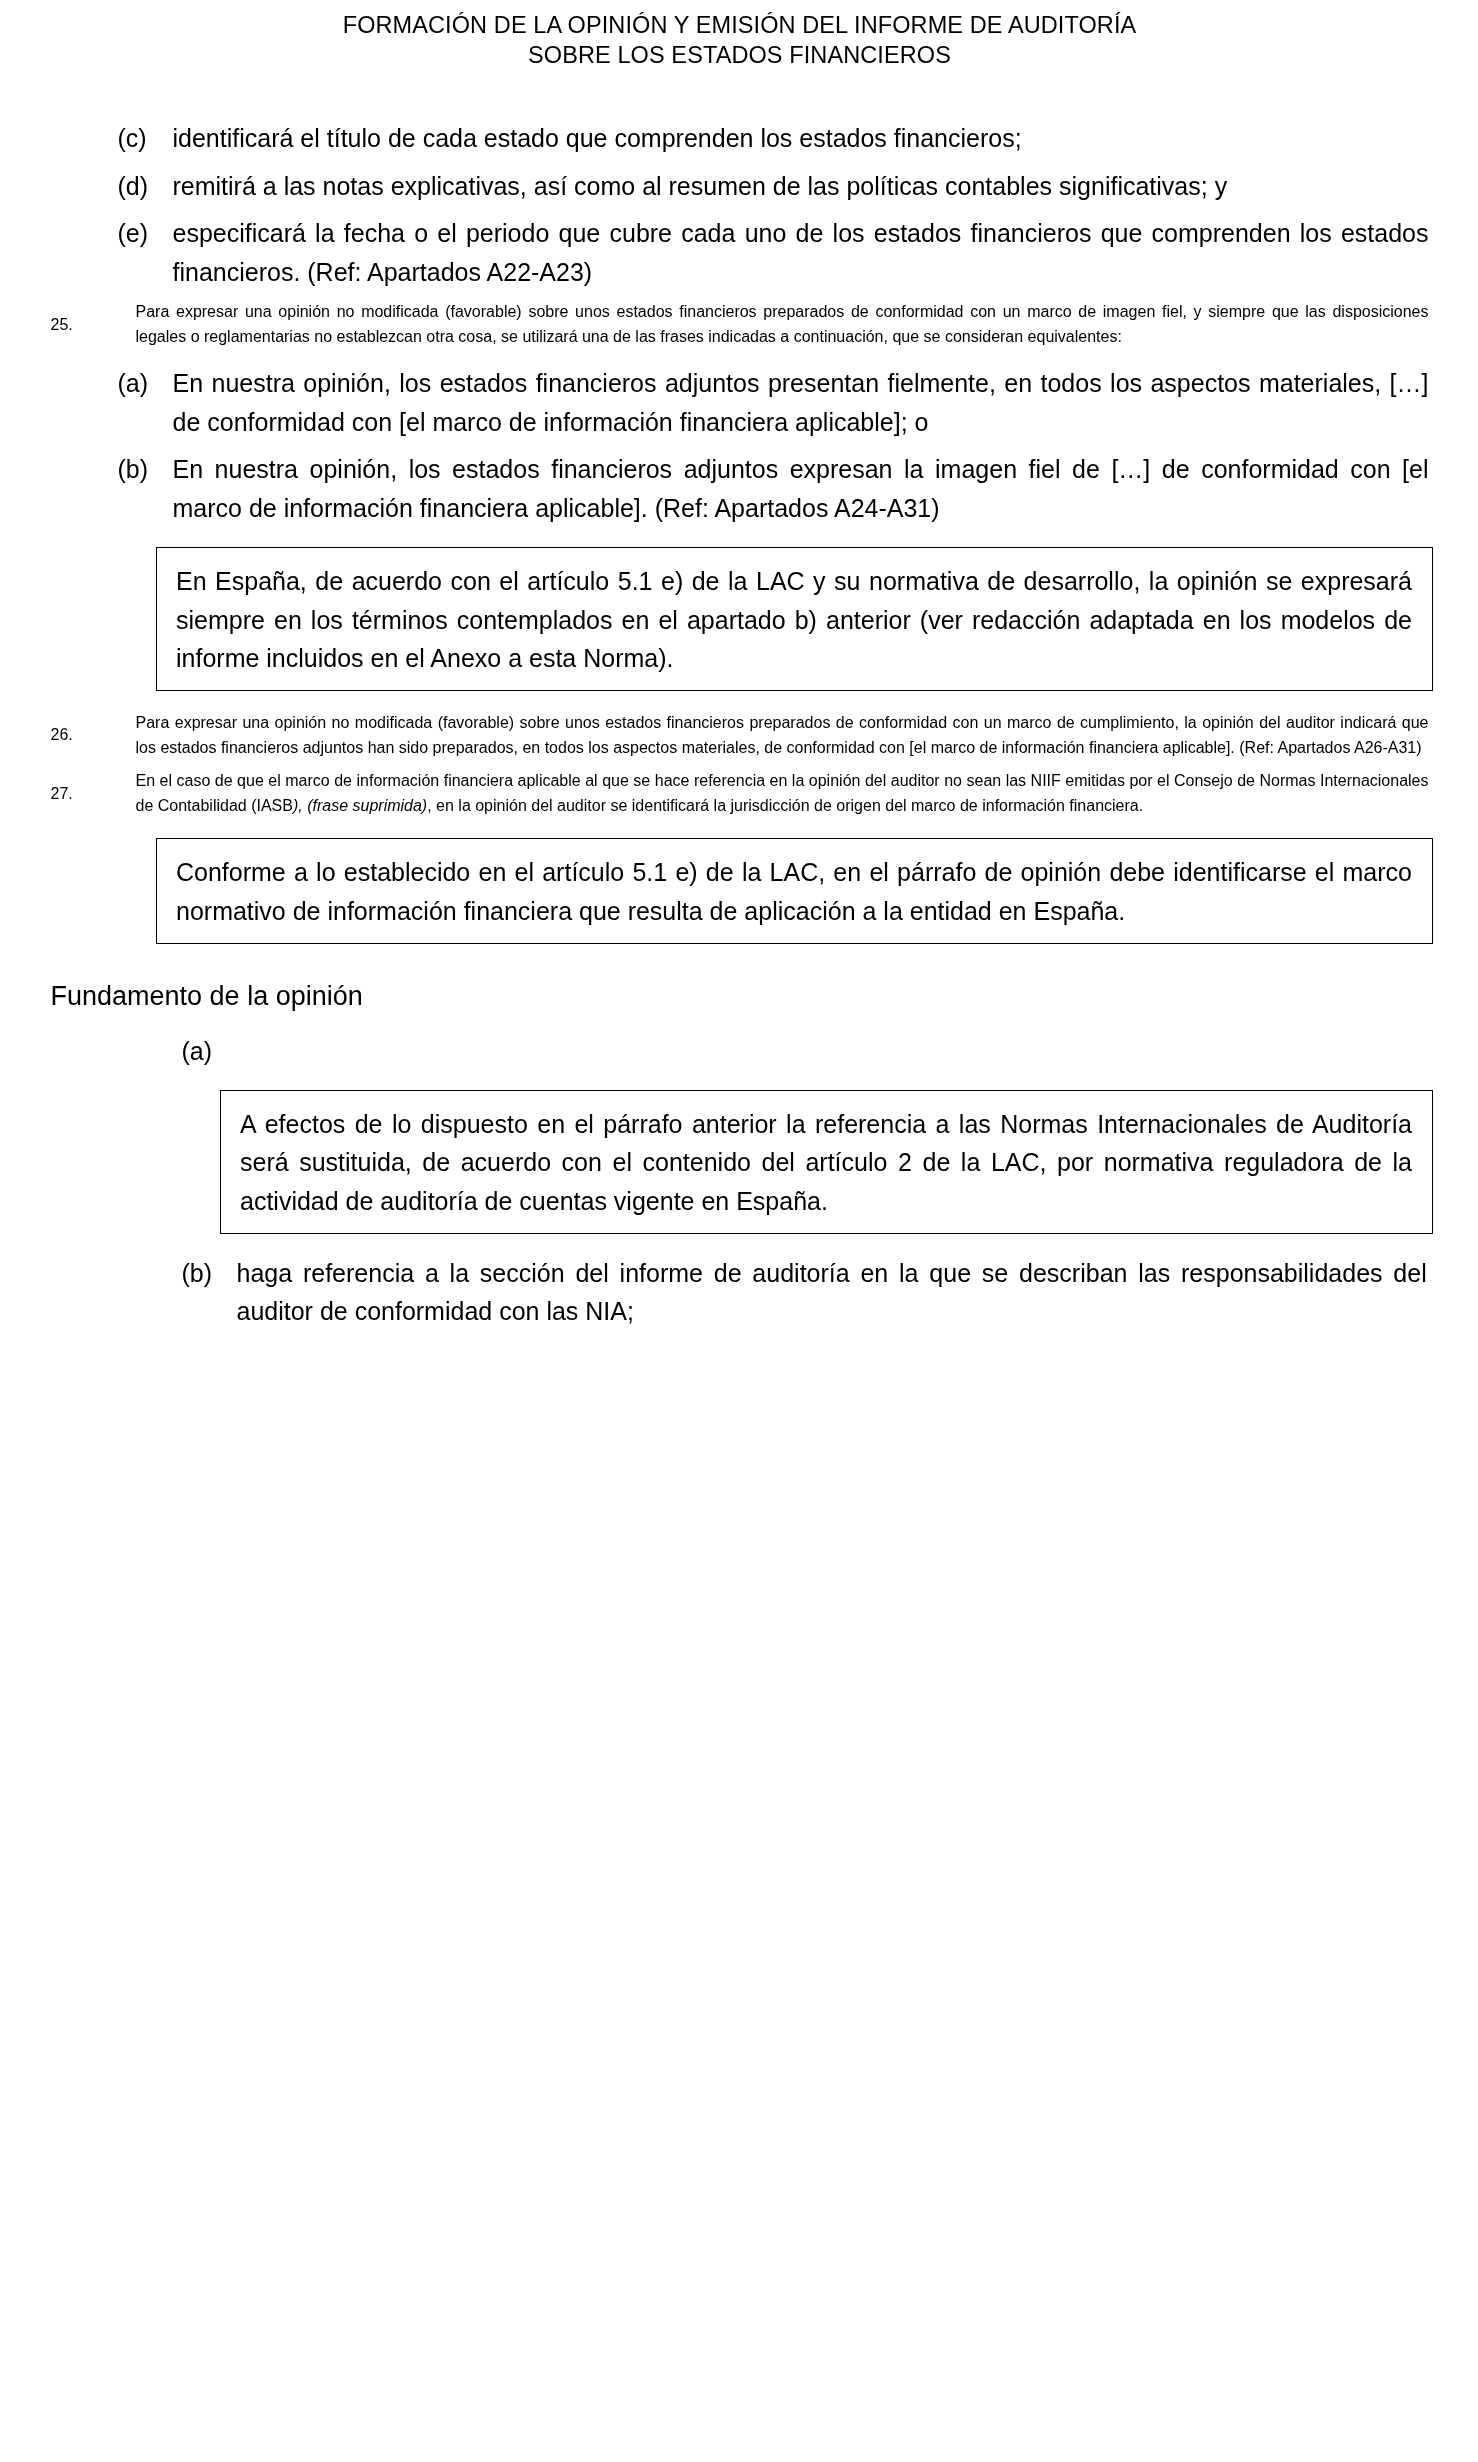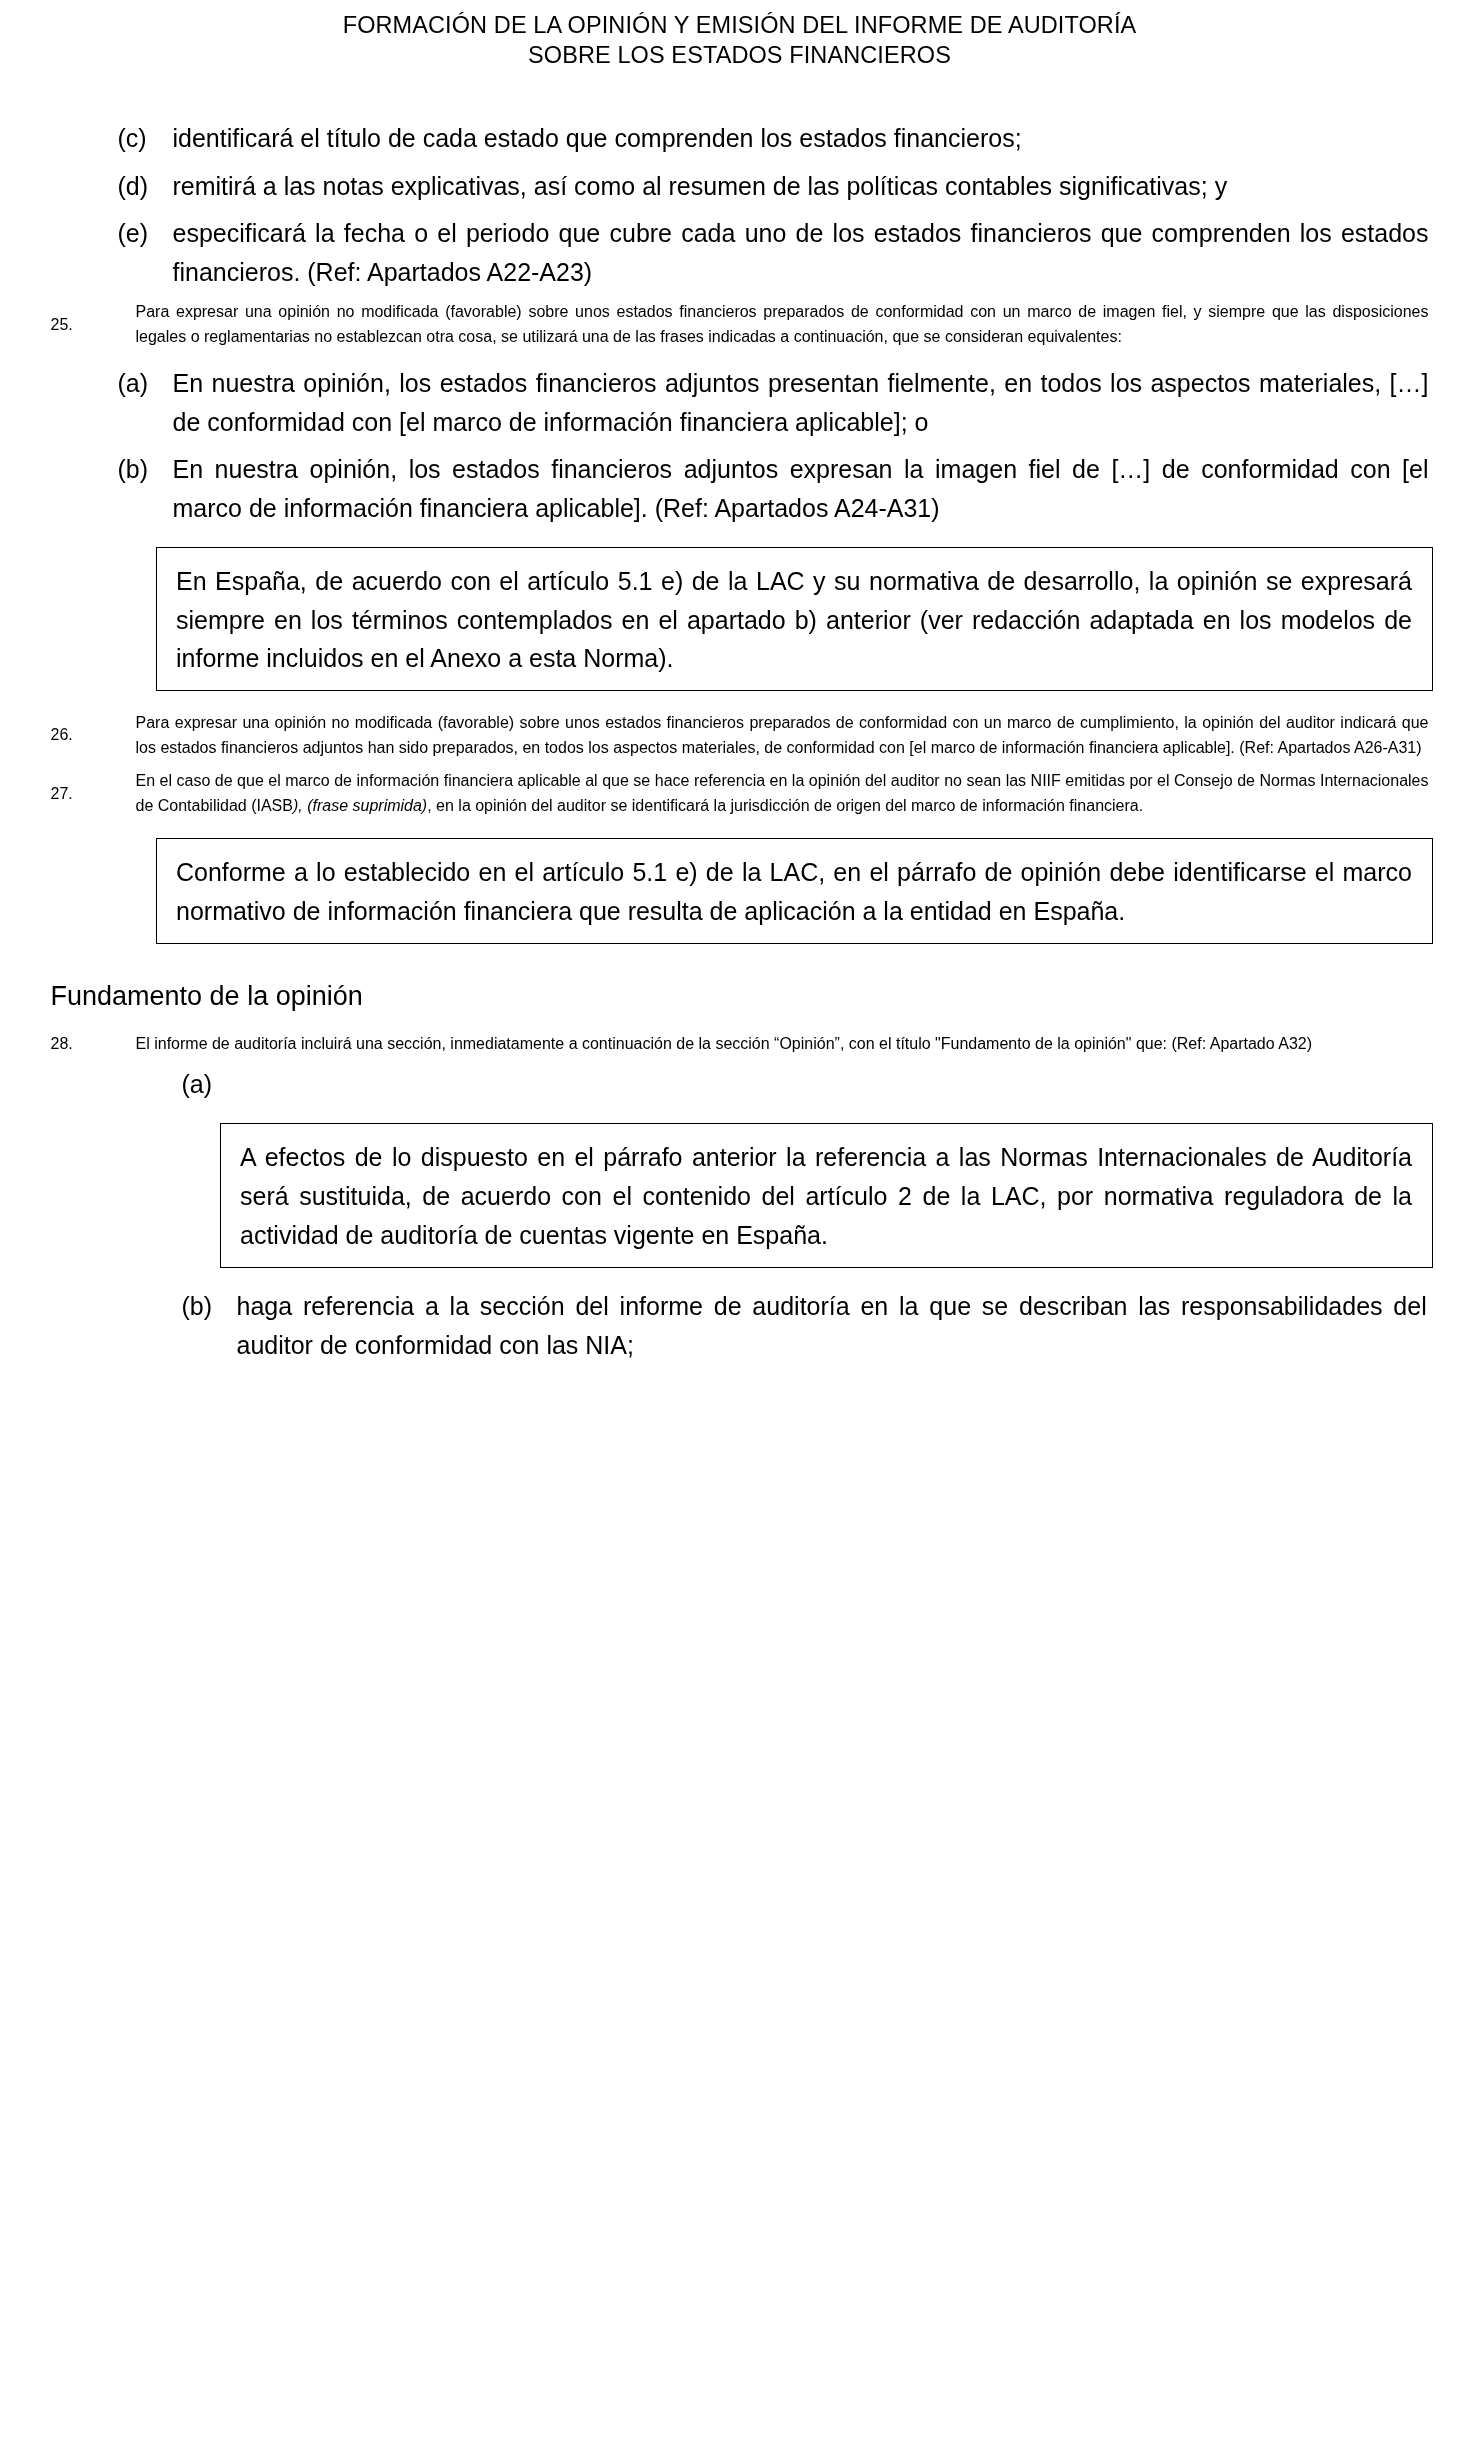--- a/index.html
+++ b/index.html
@@ -177,24 +177,20 @@
       <span class="num">27.</span>
       <span class="ptext"><span>En el caso de que el marco de información financiera aplicable al que se hace referencia en la opinión del auditor no sean las NIIF emitidas por el Consejo de Normas Internacionales de Contabilidad (IASB</span><em class="it">), (frase suprimida)</em><span>, en la opinión del auditor se identificará la jurisdicción de origen del marco de información financiera.</span></span>
     </div>
 
     <div class="note-box">
       <span>Conforme a lo establecido en el artículo 5.1 e) de la LAC, en el párrafo de opinión debe identificarse el marco normativo de información financiera que resulta de aplicación a la entidad en España.</span>
     </div>
 
     <div class="section-heading">Fundamento de la opinión</div>
 
-    <div class="num-para">
-      <span class="num">28.</span>
-      <span class="ptext">El informe de auditoría incluirá una sección, inmediatamente a continuación de la sección “Opinión”, con el título "Fundamento de la opinión" que: (Ref: Apartado A32)</span>
-    </div>
 
     <div class="sub-item deep">
       <span class="letter">(a)</span>
     </div>
 
     <div class="note-box indent-deep">
       <span>A efectos de lo dispuesto en el párrafo anterior la referencia a las Normas Internacionales de Auditoría será sustituida, de acuerdo con el contenido del artículo 2 de la LAC, por normativa reguladora de la actividad de auditoría de cuentas vigente en España.</span>
     </div>
 
     <div class="sub-item deep">

